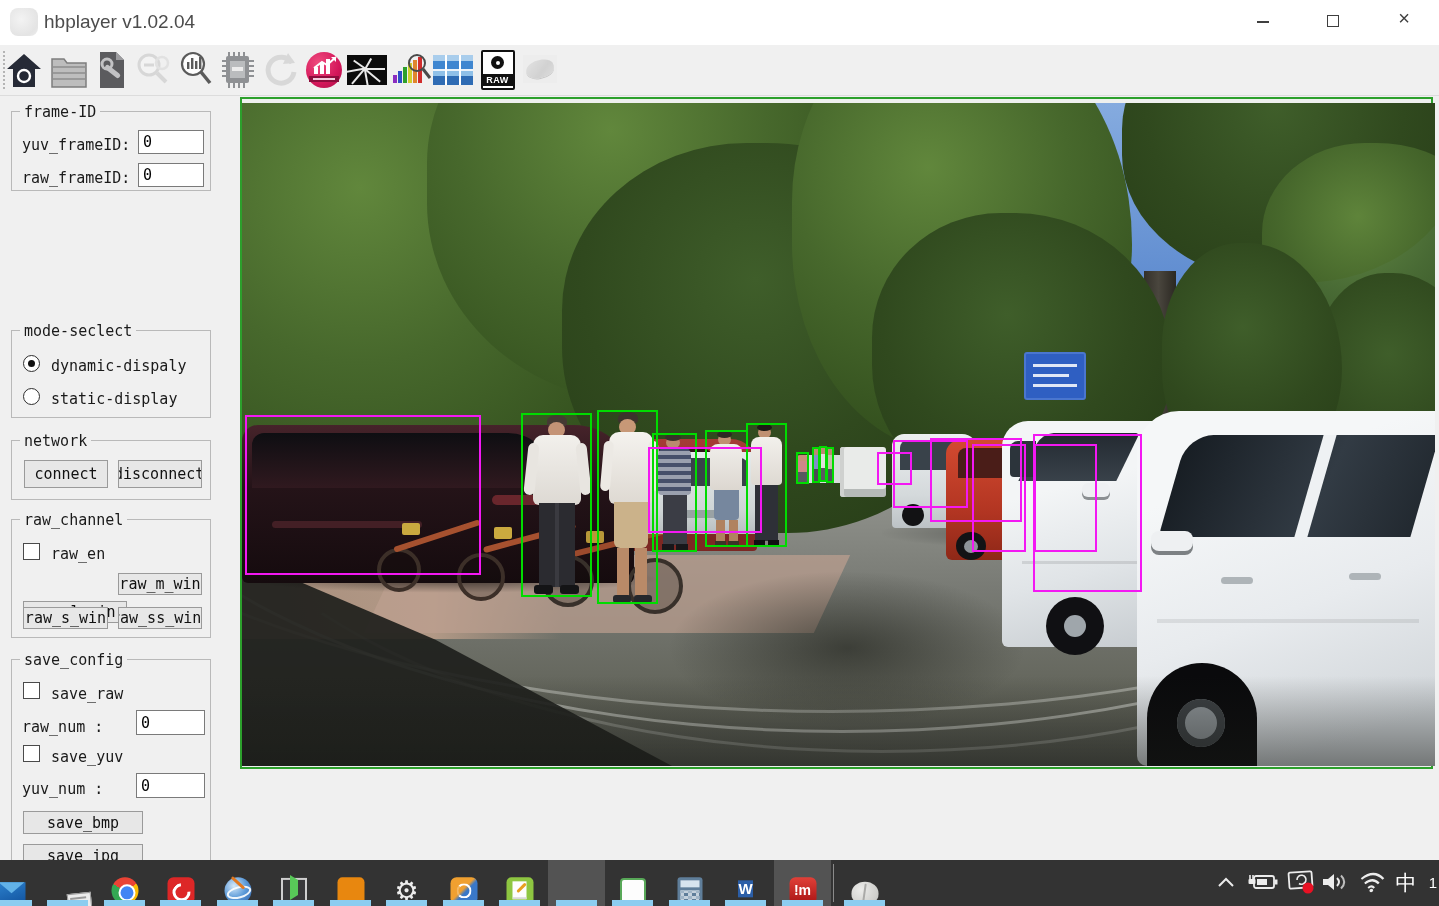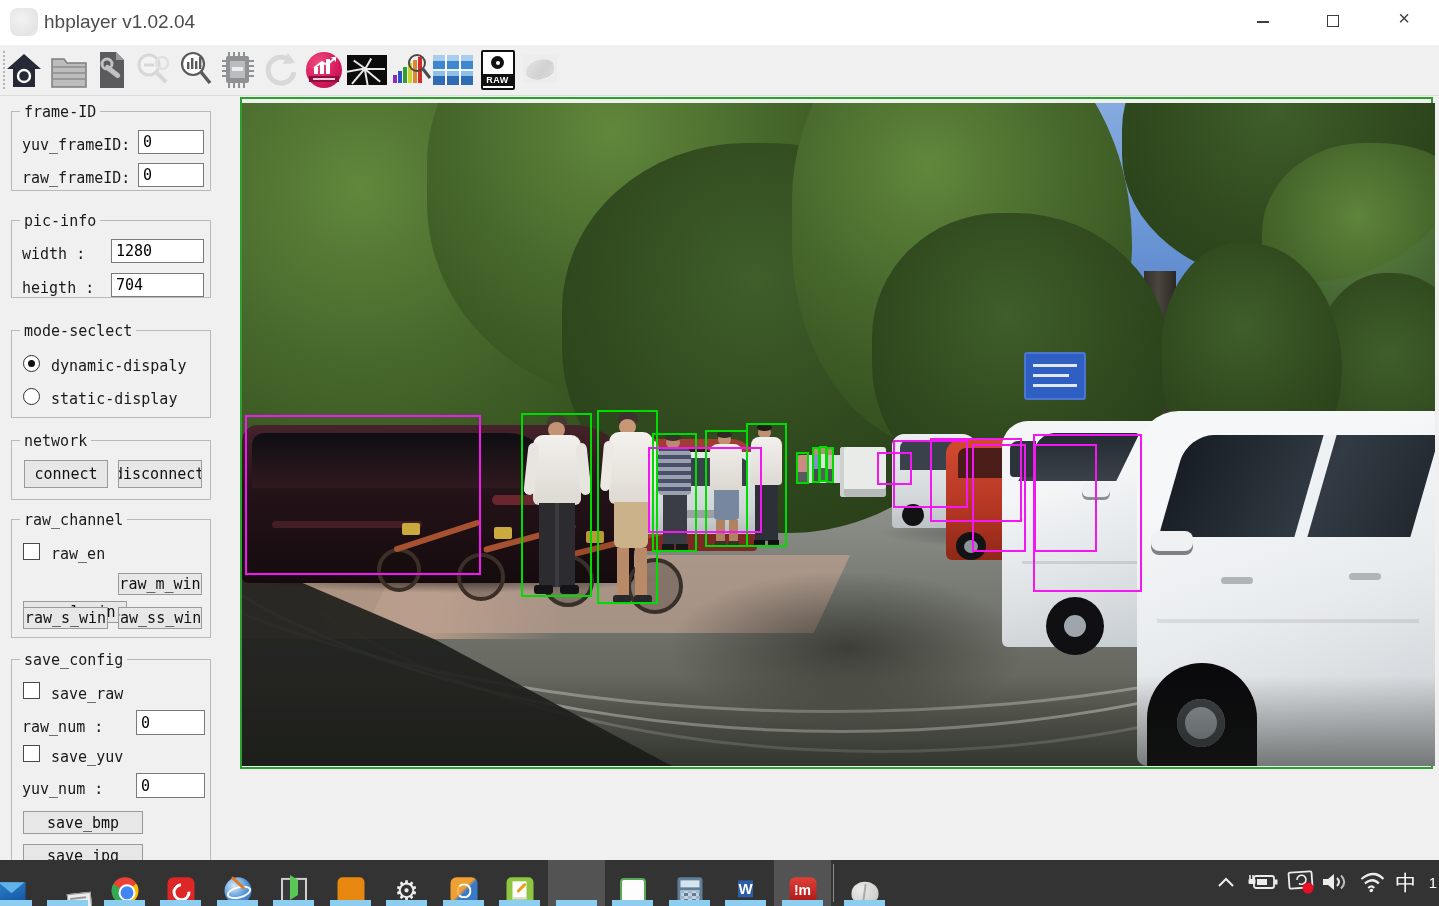--- a/index.html
+++ b/index.html
@@ -356,27 +356,20 @@
   <div class="sidebar">
 
     <div class="group" id="g-frame">
       <span class="glabel">frame-ID</span>
       <span class="flabel" style="left:10px;top:24px;">yuv_frameID:</span>
       <input class="tin" style="left: 126px; top: 18px; width: 66px; height: 24px;" value="0">
       <span class="flabel" style="left:10px;top:57px;">raw_frameID:</span>
       <input class="tin" style="left: 126px; top: 51px; width: 66px; height: 24px;" value="0">
     </div>
 
-    <div class="group" id="g-pic">
-      <span class="glabel">pic-info</span>
-      <span class="flabel" style="left:10px;top:24px;">width :</span>
-      <input class="tin" style="left: 99px; top: 18px; width: 93px; height: 24px;" value="1280">
-      <span class="flabel" style="left:10px;top:58px;">heigth :</span>
-      <input class="tin" style="left: 99px; top: 52px; width: 93px; height: 24px;" value="704">
-    </div>
 
     <div class="group" id="g-mode">
       <span class="glabel">mode-seclect</span>
       <span class="radio on" style="left:11px;top:24px;"></span>
       <span class="flabel" style="left:39px;top:26px;">dynamic-dispaly</span>
       <span class="radio" style="left:11px;top:57px;"></span>
       <span class="flabel" style="left:39px;top:59px;">static-display</span>
     </div>
 
     <div class="group" id="g-net">

